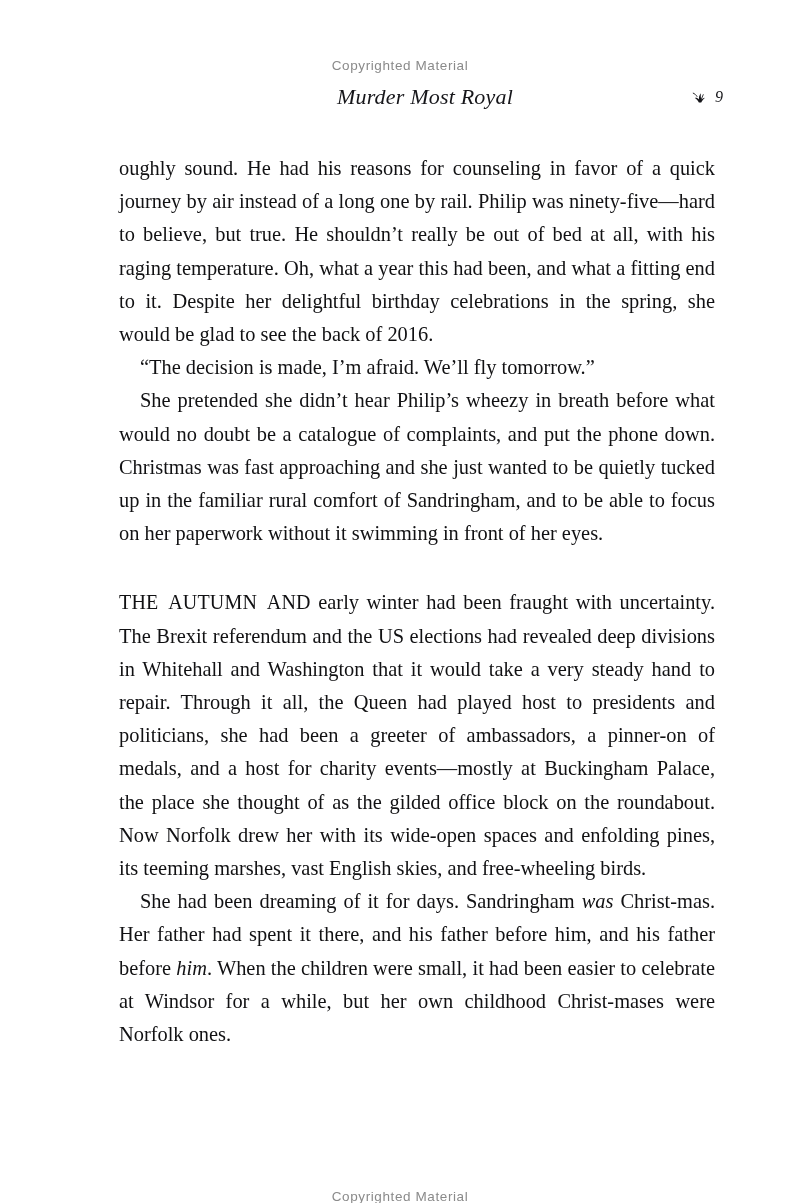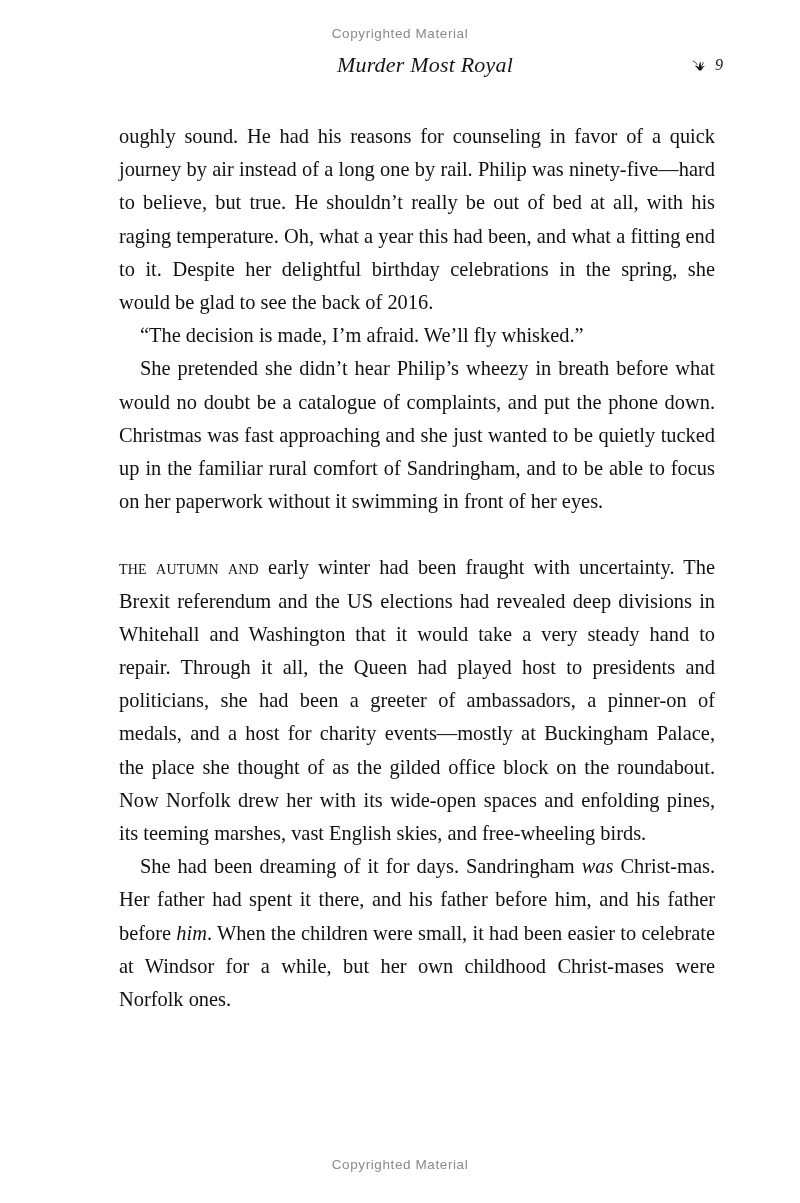--- a/index.html
+++ b/index.html
@@ -14,20 +14,21 @@
     color: #111111;
     position: relative;
     overflow: hidden;
   }
 
   .page {
     position: relative;
     width: 800px;
     height: 1033px;
     box-sizing: border-box;
+    margin-top: 32px;
   }
 
   
   .watermark {
     position: absolute;
     left: 0;
     width: 800px;
     text-align: center;
     font-family: "Liberation Sans", "DejaVu Sans", sans-serif;
     font-size: 13.5px;
@@ -94,21 +95,21 @@
     text-justify: inter-word;
     -webkit-hyphens: none;
     hyphens: none;
     color: #111113;
   }
   p.indent { text-indent: 21px; }
   p.section-start { margin-top: 33px; }
 
   .smallcaps {
     font-variant: small-caps;
-    font-size: 20px;
+    font-size: 28px;
     letter-spacing: 0.2px;
   }
   .smallcaps.wide {
     letter-spacing: 1.1px;
   }
   em { font-style: italic; }
 </style>
 </head>
 <body>
 
@@ -127,21 +128,21 @@
         </svg>
       </span>
       <span class="folio-number">9</span>
     </div>
   </div>
 
   <div class="textblock">
 
     <p class="para">oughly sound. He had his reasons for counseling in favor of a quick journey by air instead of a long one by rail. Philip was ninety-five—hard to believe, but true. He shouldn’t really be out of bed at all, with his raging temperature. Oh, what a year this had been, and what a fitting end to it. Despite her delightful birthday celebrations in the spring, she would be glad to see the back of 2016.</p>
 
-    <p class="para indent">“The decision is made, I’m afraid. We’ll fly whisked.”</p>
+    <p class="para indent">“The decision is made, I’m afraid. We’ll fly tomorrow.”</p>
 
     <p class="para indent">She pretended she didn’t hear Philip’s wheezy in breath before what would no doubt be a catalogue of complaints, and put the phone down. Christmas was fast approaching and she just wanted to be quietly tucked up in the familiar rural comfort of Sandringham, and to be able to focus on her paperwork without it swimming in front of her eyes.</p>
 
     <p class="para section-start"><span class="smallcaps">the autumn and</span><span> early winter had been fraught with uncertainty. The Brexit referendum and the US elections had revealed deep divisions in Whitehall and Washington that it would take a very steady hand to repair. Through it all, the Queen had played host to presidents and politicians, she had been a greeter of ambassadors, a pinner-on of medals, and a host for charity events—mostly at Buckingham Palace, the place she thought of as the gilded office block on the roundabout. Now Norfolk drew her with its wide-open spaces and enfolding pines, its teeming marshes, vast English skies, and free-wheeling birds.</span></p>
 
     <p class="para indent"><span>She had been dreaming of it for days. Sandringham </span><em>was</em><span> Christ-mas. Her father had spent it there, and his father before him, and his father before </span><em>him</em><span>. When the children were small, it had been easier to celebrate at Windsor for a while, but her own childhood Christ-mases were Norfolk ones.</span></p>
 
 
   </div>
 

